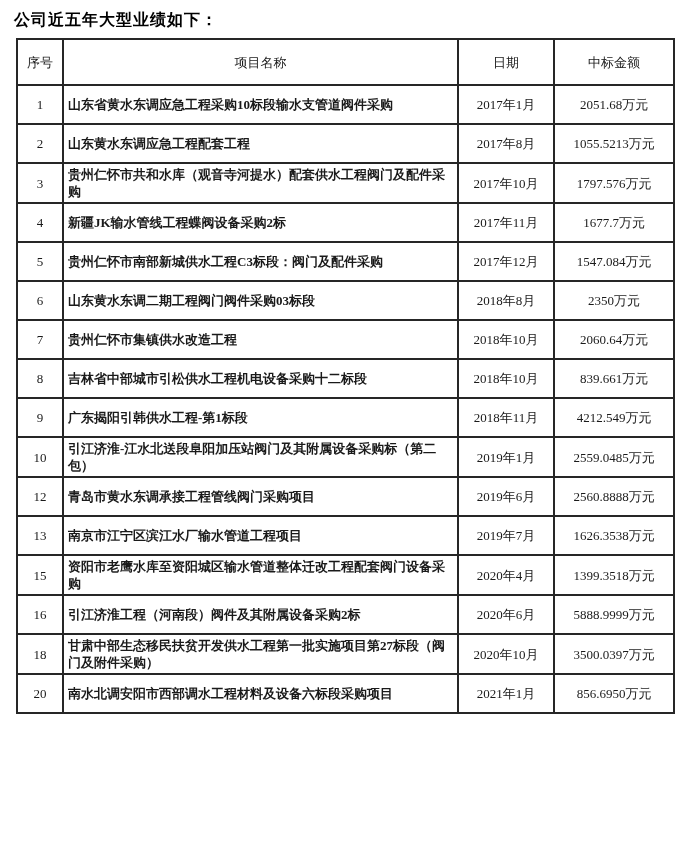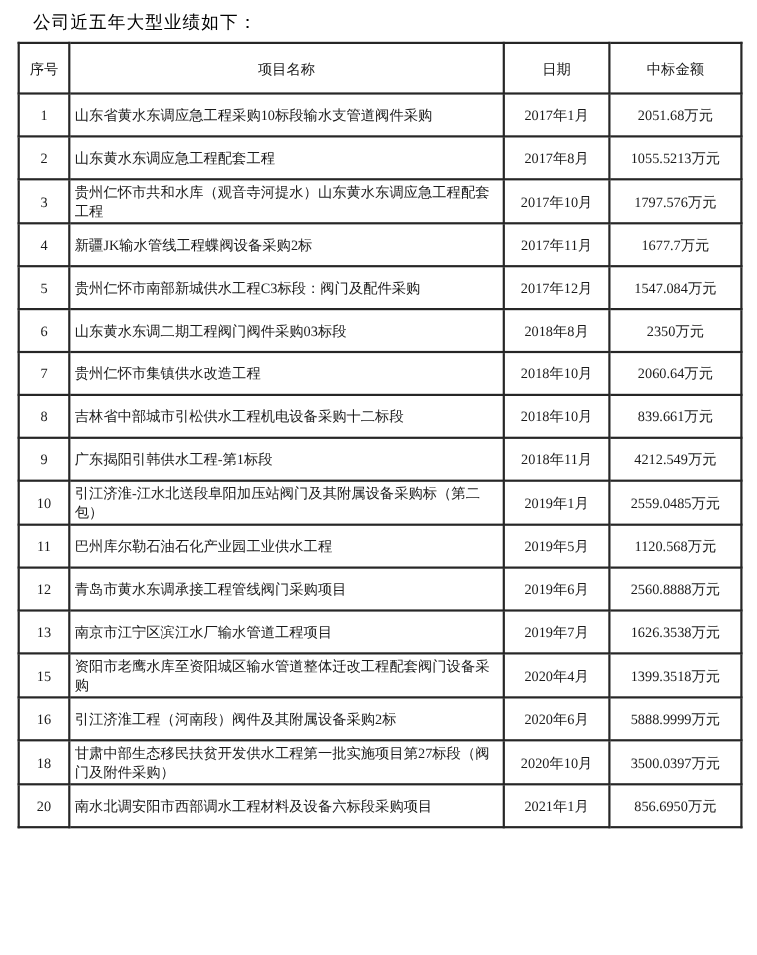--- a/index.html
+++ b/index.html
@@ -9,23 +9,23 @@
   }
   body {
     width: 688px;
     height: 868px;
     font-family: "Liberation Serif", "DejaVu Serif", serif;
     color: #1a1a1a;
     position: relative;
     overflow: hidden;
   }
   .title {
-    margin: 10px 0 7px 30px;
+    margin: 10px 0 7px 14px;
     font-size: 16px;
-    font-weight: normal;
+    font-weight: bold;
     letter-spacing: 1px;
     color: #000000;
   }
   table.perf {
     margin-left: 16px;
     width: 657px;
     border-collapse: collapse;
     table-layout: fixed;
   }
   table.perf th,
@@ -45,20 +45,21 @@
     height: 40px;
     margin-left: 40px;
   }
   table.perf td {
     height: 33px;
   }
   table.perf td.cell-name {
     text-align: left;
     padding-left: 4px;
     padding-right: 3px;
+    font-weight: bold;
   }
   col.c-index  { width: 46px; }
   col.c-name   { width: 395px; }
   col.c-date   { width: 96px; }
   col.c-amount { width: 120px; }
 </style>
 </head>
 <body>
 
 <div class="title">公司近五年大型业绩如下：</div>
@@ -86,21 +87,21 @@
         <td class="cell-amount">2051.68万元</td>
       </tr>
       <tr>
         <td class="cell-index">2</td>
         <td class="cell-name">山东黄水东调应急工程配套工程</td>
         <td class="cell-date">2017年8月</td>
         <td class="cell-amount">1055.5213万元</td>
       </tr>
       <tr>
         <td class="cell-index">3</td>
-        <td class="cell-name">贵州仁怀市共和水库（观音寺河提水）山东黄水东调应急工程配套工程</td>
+        <td class="cell-name">贵州仁怀市共和水库（观音寺河提水）配套供水工程阀门及配件采购</td>
         <td class="cell-date">2017年10月</td>
         <td class="cell-amount">1797.576万元</td>
       </tr>
       <tr>
         <td class="cell-index">4</td>
         <td class="cell-name">新疆JK输水管线工程蝶阀设备采购2标</td>
         <td class="cell-date">2017年11月</td>
         <td class="cell-amount">1677.7万元</td>
       </tr>
       <tr>
@@ -133,26 +134,20 @@
         <td class="cell-date">2018年11月</td>
         <td class="cell-amount">4212.549万元</td>
       </tr>
       <tr>
         <td class="cell-index">10</td>
         <td class="cell-name">引江济淮-江水北送段阜阳加压站阀门及其附属设备采购标（第二包）</td>
         <td class="cell-date">2019年1月</td>
         <td class="cell-amount">2559.0485万元</td>
       </tr>
       <tr>
-        <td class="cell-index">11</td>
-        <td class="cell-name">巴州库尔勒石油石化产业园工业供水工程</td>
-        <td class="cell-date">2019年5月</td>
-        <td class="cell-amount">1120.568万元</td>
-      </tr>
-      <tr>
         <td class="cell-index">12</td>
         <td class="cell-name">青岛市黄水东调承接工程管线阀门采购项目</td>
         <td class="cell-date">2019年6月</td>
         <td class="cell-amount">2560.8888万元</td>
       </tr>
       <tr>
         <td class="cell-index">13</td>
         <td class="cell-name">南京市江宁区滨江水厂输水管道工程项目</td>
         <td class="cell-date">2019年7月</td>
         <td class="cell-amount">1626.3538万元</td>

